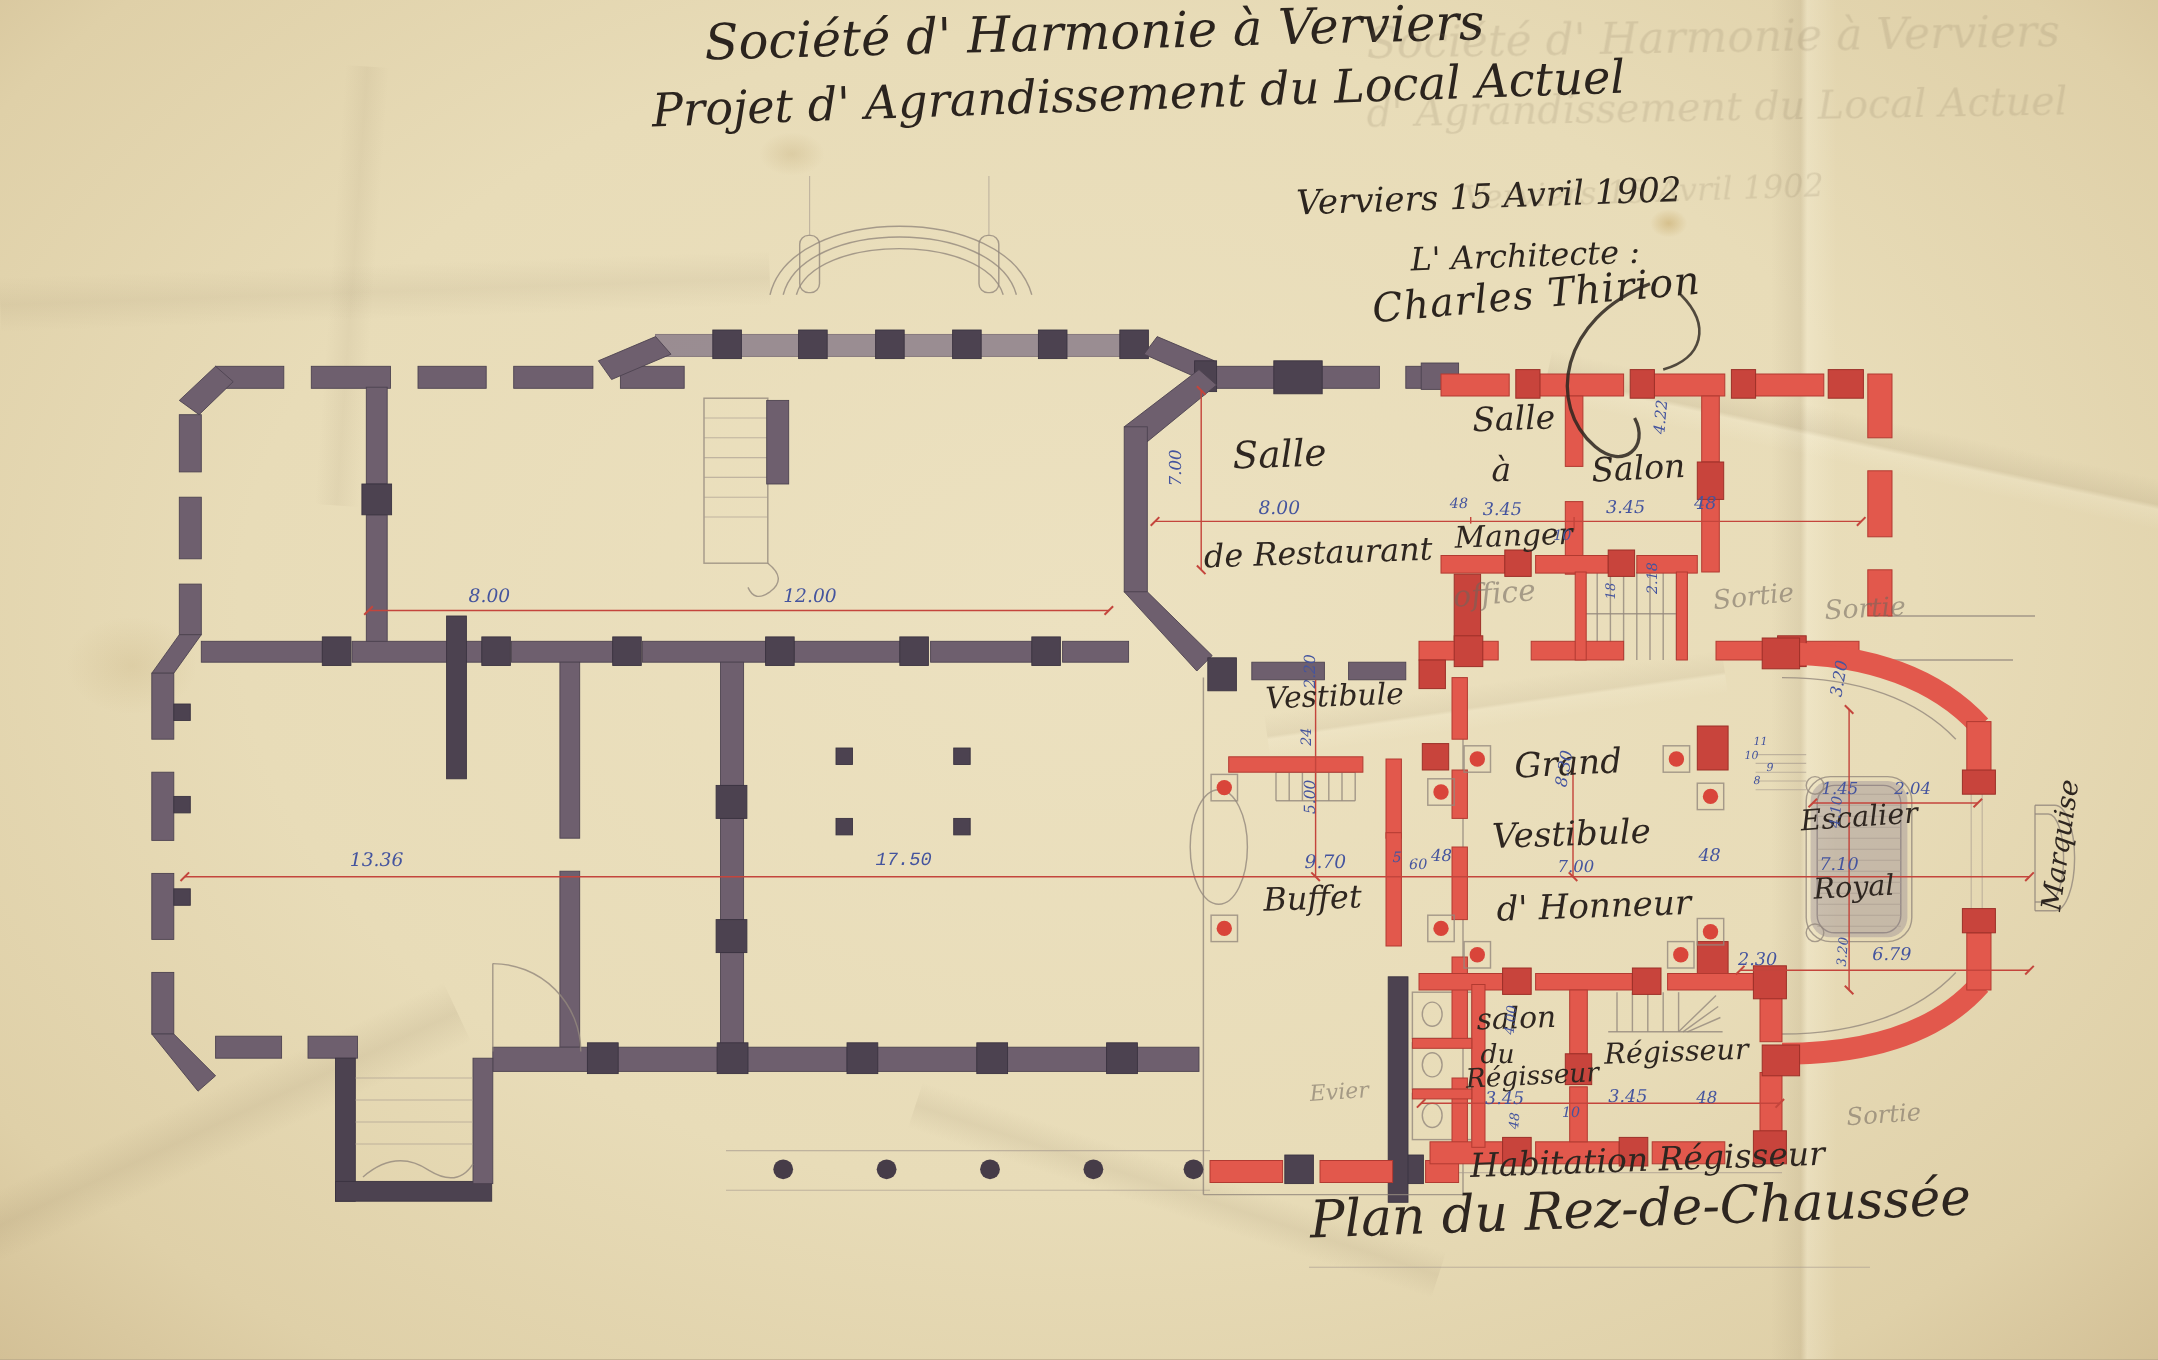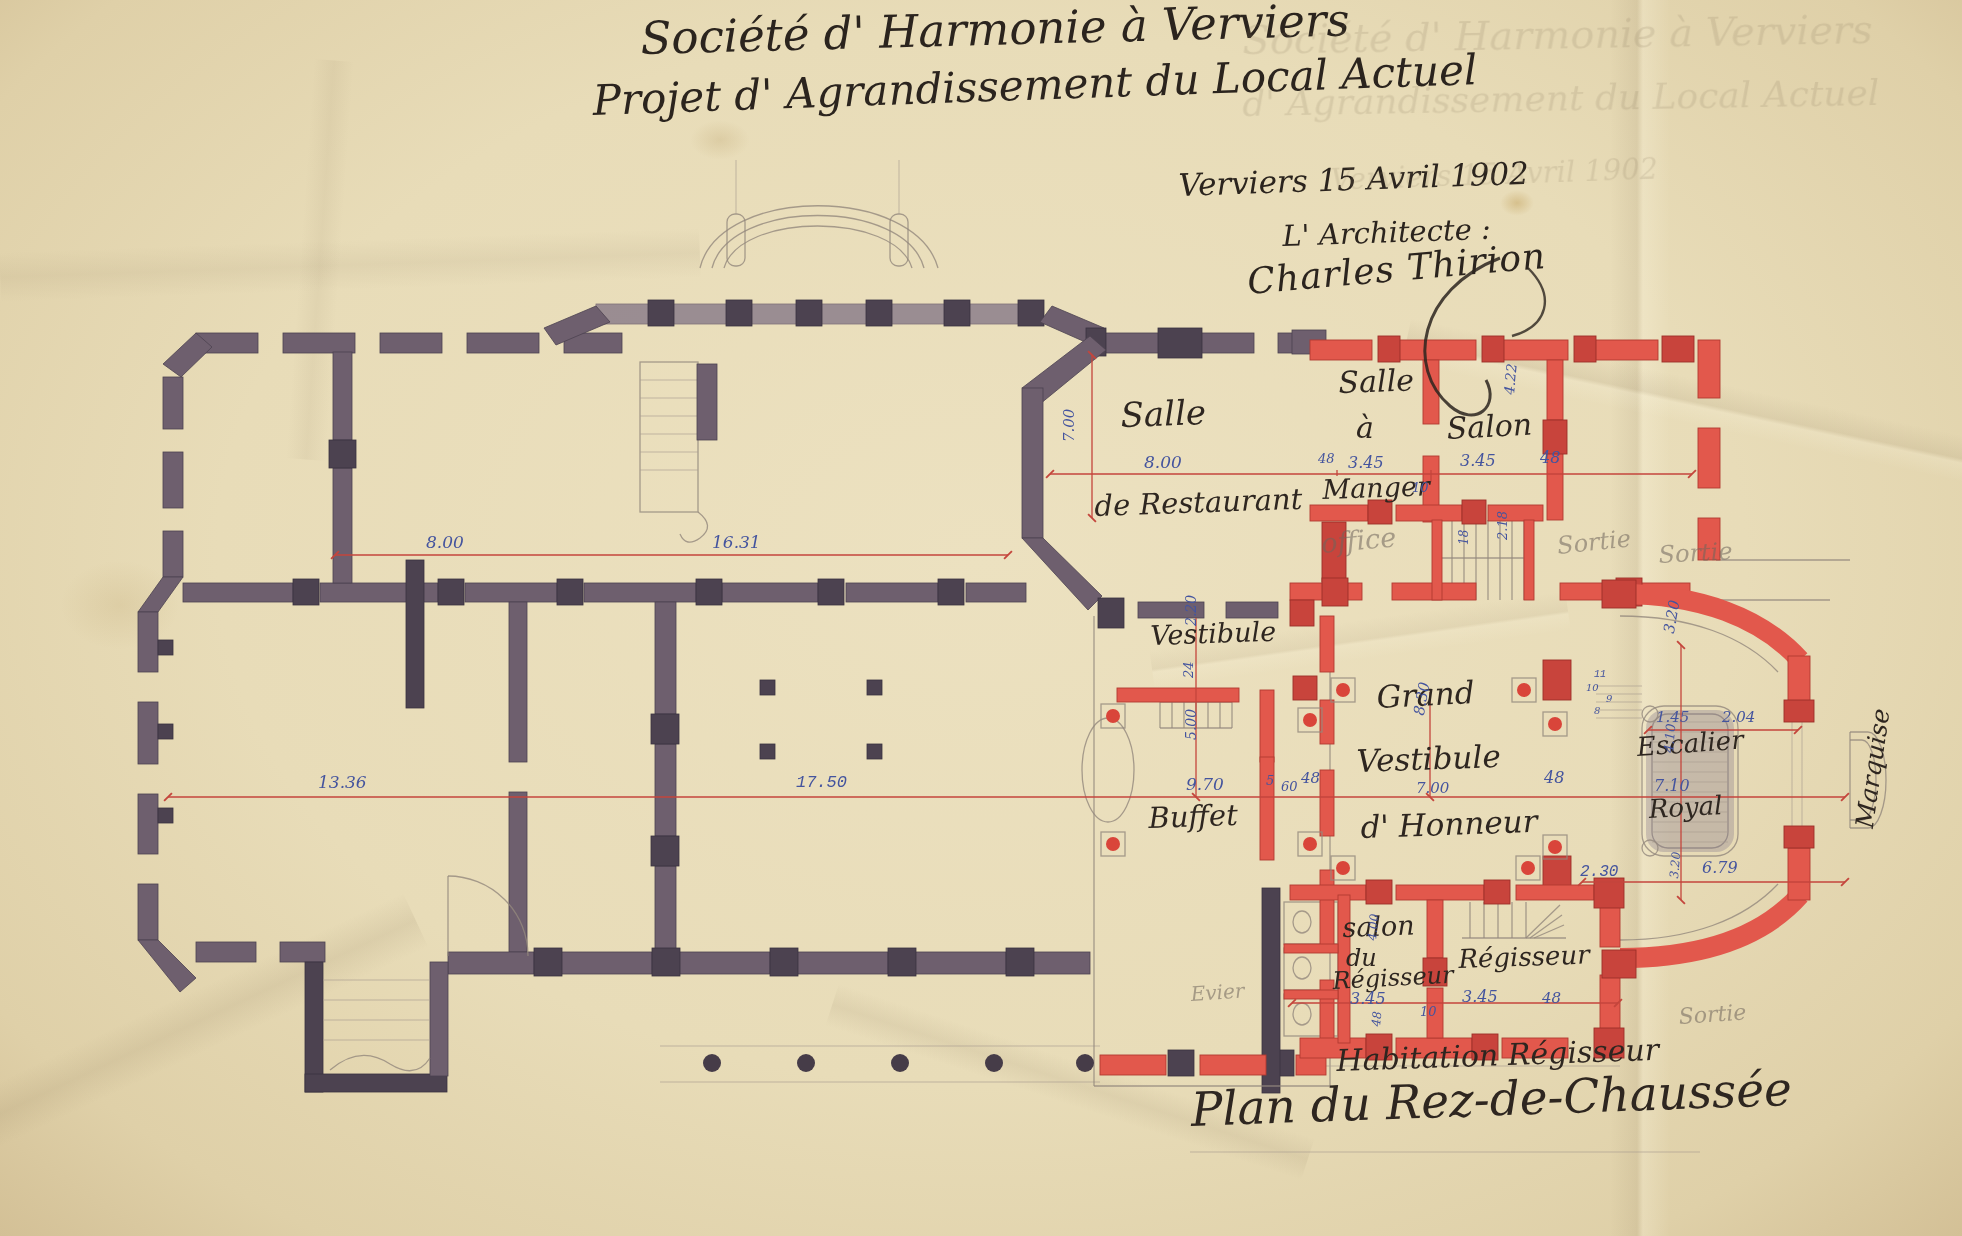--- a/index.html
+++ b/index.html
@@ -445,21 +445,21 @@
       <span class="lbl ink" style="left: 1636px; top: 734px; font-size: 26px; transform: rotate(-4deg);">Escalier</span>
       <span class="lbl ink" style="left: 1648px; top: 796px; font-size: 26px; transform: rotate(-3deg);">Royal</span>
       <span class="lbl ink" style="left: 1852px; top: 826px; font-size: 25px; transform: rotate(-82deg);">Marquise</span>
       <span class="lbl ink" style="left: 1342px; top: 914px; font-size: 27px; transform: rotate(-2deg);">salon</span>
       <span class="lbl ink" style="left: 1346px; top: 946px; font-size: 24px;">du</span>
       <span class="lbl ink" style="left: 1332px; top: 969px; font-size: 24px; transform: rotate(-3deg);">Régisseur</span>
       <span class="lbl ink" style="left: 1458px; top: 946px; font-size: 26px; transform: rotate(-2deg);">Régisseur</span>
       <span class="lbl ink" style="left: 1336px; top: 1046px; font-size: 30px; transform: rotate(-2deg);">Habitation Régisseur</span>
       <span class="lbl ink" style="left: 1190px; top: 1086px; font-size: 47px; transform: rotate(-2deg);">Plan du Rez-de-Chaussée</span>
       <span class="lbl blue" style="left: 426px; top: 534px; font-size: 17px;">8.00</span>
-      <span class="lbl blue" style="left: 712px; top: 534px; font-size: 17px;">16.31</span>
+      <span class="lbl blue" style="left: 712px; top: 534px; font-size: 17px;">12.00</span>
       <span class="lbl blue" style="left: 318px; top: 774px; font-size: 17px;">13.36</span>
       <span class="lbl blue" style="left: 796px; top: 774px; font-size: 17px; font-family: Liberation Mono, monospace;">17.50</span>
       <span class="lbl blue" style="left: 1062px; top: 442px; font-size: 15px; transform: rotate(-90deg);">7.00</span>
       <span class="lbl blue" style="left: 1144px; top: 454px; font-size: 17px;">8.00</span>
       <span class="lbl blue" style="left: 1318px; top: 452px; font-size: 13px;">48</span>
       <span class="lbl blue" style="left: 1348px; top: 455px; font-size: 16px;">3.45</span>
       <span class="lbl blue" style="left: 1460px; top: 453px; font-size: 16px;">3.45</span>
       <span class="lbl blue" style="left: 1540px; top: 450px; font-size: 16px;">48</span>
       <span class="lbl blue" style="left: 1412px; top: 481px; font-size: 13px;">10</span>
       <span class="lbl blue" style="left: 1502px; top: 394px; font-size: 14px; transform: rotate(-85deg);">4.22</span>
@@ -473,30 +473,30 @@
       <span class="lbl blue" style="left: 1412px; top: 714px; font-size: 15px; transform: rotate(-80deg);">8.30</span>
       <span class="lbl blue" style="left: 1416px; top: 781px; font-size: 15px;">7.00</span>
       <span class="lbl blue" style="left: 1544px; top: 770px; font-size: 16px;">48</span>
       <span class="lbl blue" style="left: 1458px; top: 545px; font-size: 12px; transform: rotate(-90deg);">18</span>
       <span class="lbl blue" style="left: 1496px; top: 540px; font-size: 13px; transform: rotate(-90deg);">2.18</span>
       <span class="lbl blue" style="left: 1662px; top: 632px; font-size: 15px; transform: rotate(-80deg);">3.20</span>
       <span class="lbl blue" style="left: 1656px; top: 710px; font-size: 15px;">1.45</span>
       <span class="lbl blue" style="left: 1722px; top: 710px; font-size: 15px;">2.04</span>
       <span class="lbl blue" style="left: 1662px; top: 752px; font-size: 13px; transform: rotate(-85deg);">4.10</span>
       <span class="lbl blue" style="left: 1654px; top: 778px; font-size: 16px;">7.10</span>
-      <span class="lbl blue" style="left: 1580px; top: 864px; font-size: 16px; font-family: Liberation Mono, monospace;">2.30</span>
+      <span class="lbl blue" style="left: 1580px; top: 864px; font-size: 16px;">2.30</span>
       <span class="lbl blue" style="left: 1702px; top: 860px; font-size: 16px;">6.79</span>
       <span class="lbl blue" style="left: 1668px; top: 878px; font-size: 12px; transform: rotate(-85deg);">3.20</span>
       <span class="lbl blue" style="left: 1350px; top: 991px; font-size: 16px;">3.45</span>
       <span class="lbl blue" style="left: 1462px; top: 989px; font-size: 16px;">3.45</span>
       <span class="lbl blue" style="left: 1542px; top: 991px; font-size: 15px;">48</span>
       <span class="lbl blue" style="left: 1420px; top: 1005px; font-size: 13px;">10</span>
       <span class="lbl blue" style="left: 1366px; top: 940px; font-size: 12px; transform: rotate(-85deg);">4.00</span>
       <span class="lbl blue" style="left: 1370px; top: 1026px; font-size: 12px; transform: rotate(-85deg);">48</span>
-      <span class="lbl blue" style="left: 1594px; top: 670px; font-size: 10px; font-family: Liberation Mono, monospace;">11</span>
+      <span class="lbl blue" style="left: 1594px; top: 670px; font-size: 10px;">11</span>
       <span class="lbl blue" style="left: 1586px; top: 683px; font-size: 10px;">10</span>
       <span class="lbl blue" style="left: 1606px; top: 694px; font-size: 10px;">9</span>
       <span class="lbl blue" style="left: 1594px; top: 706px; font-size: 10px;">8</span>
       <span class="lbl pencil" style="left: 1320px; top: 530px; font-size: 27px; transform: rotate(-5deg);">office</span>
       <span class="lbl pencil" style="left: 1556px; top: 534px; font-size: 24px; transform: rotate(-6deg);">Sortie</span>
       <span class="lbl pencil" style="left: 1658px; top: 543px; font-size: 24px; transform: rotate(-3deg);">Sortie</span>
       <span class="lbl pencil" style="left: 1678px; top: 1006px; font-size: 22px; transform: rotate(-4deg);">Sortie</span>
       <span class="lbl pencil" style="left: 1190px; top: 984px; font-size: 20px; transform: rotate(-4deg);">Evier</span>
     </div>
 

